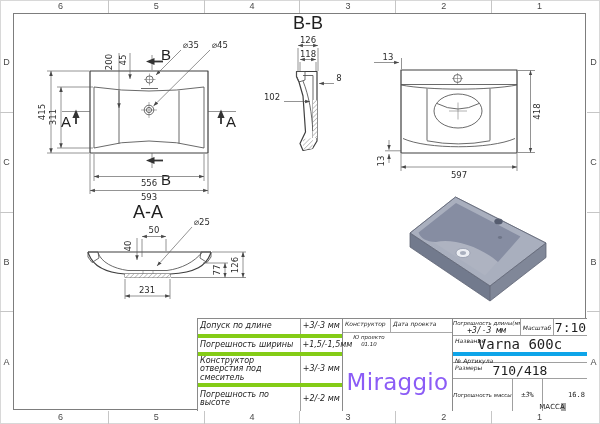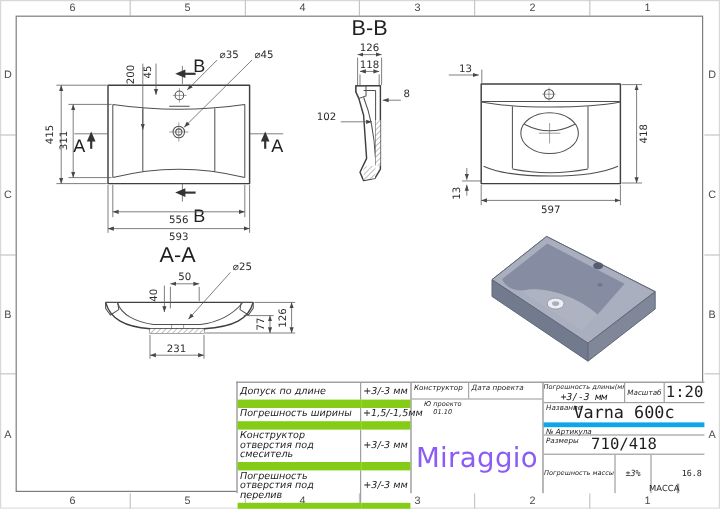--- a/index.html
+++ b/index.html
@@ -23,21 +23,21 @@
   .cl{stroke:#606060;stroke-width:.5;fill:none;}
   .d{font:8.5px "DejaVu Sans",sans-serif;fill:#2c2c2c;text-anchor:middle;}
   .ds{text-anchor:start;}
   .t{font:18px "Liberation Sans",sans-serif;fill:#1f1f1f;text-anchor:middle;}
   .m{font:15px "Liberation Sans",sans-serif;fill:#1f1f1f;text-anchor:middle;}
   
   .tb{position:absolute;left:197px;top:318px;width:390px;height:93px;border-top:1px solid #8a8a8a;border-left:1px solid #8a8a8a;box-sizing:border-box;display:flex;background:#fff;color:#1d1d1d;}
   .tb *{box-sizing:border-box;}
   .tbl{width:145px;border-right:1px solid #8a8a8a;}
   .tbl table{width:100%;height:100%;border-collapse:collapse;table-layout:fixed;}
-  .tbl td{border-bottom:7px solid #84cc16;font:italic 8px "DejaVu Sans",sans-serif;line-height:1.05;padding:1px 2px;vertical-align:middle;}
+  .tbl td{border-bottom:4px solid #84cc16;font:italic 8px "DejaVu Sans",sans-serif;line-height:1.05;padding:1px 2px;vertical-align:middle;}
   .tbl tr:last-child td{border-bottom:none;}
   .tbl td.val{border-left:1px solid #a0a0a0;width:42px;text-align:center;white-space:nowrap;}
   .tbm{width:110px;border-right:1px solid #8a8a8a;position:relative;}
   .tbm-head{display:flex;height:14px;border-bottom:1px solid #a8a8a8;}
   .tbm-head .c1{width:48px;border-right:1px solid #a8a8a8;font:italic 6px "DejaVu Sans",sans-serif;padding:1px 2px;white-space:nowrap;overflow:hidden;}
   .tbm-head .c2{flex:1;font:italic 6px "DejaVu Sans",sans-serif;padding:1px 2px;white-space:nowrap;overflow:hidden;}
   .tbm-sub{font:italic 5.5px "DejaVu Sans",sans-serif;padding:1px 0 0 4px;line-height:1.25;width:48px;text-align:center;}
   .tbm-sub span{display:block;}
   .brand{position:absolute;left:0;right:0;top:33px;bottom:0;display:flex;align-items:center;justify-content:center;font:23px "DejaVu Sans",sans-serif;color:#8b5cf6;white-space:nowrap;letter-spacing:.3px;}
   .tbr{flex:1;display:flex;flex-direction:column;}
@@ -48,21 +48,21 @@
   .r1b{width:33px;border-right:1px solid #a0a0a0;display:flex;align-items:center;justify-content:center;font:italic 6px "DejaVu Sans",sans-serif;}
   .r1c{flex:1;display:flex;align-items:center;justify-content:center;font:13px "DejaVu Sans Mono",monospace;}
   .r2{height:20px;border-bottom:4px solid #0ea5e9;position:relative;display:flex;align-items:flex-start;justify-content:center;font:14px "DejaVu Sans Mono",monospace;}
   .r3{height:18px;border-bottom:1px solid #a0a0a0;position:relative;}
   .r4{height:19px;border-bottom:1px solid #a0a0a0;position:relative;display:flex;align-items:center;justify-content:center;font:13px "DejaVu Sans Mono",monospace;}
   .corner{position:absolute;left:2px;top:1px;font:italic 6px "DejaVu Sans",sans-serif;white-space:nowrap;}
   .r5{flex:1;display:flex;}
   .r5 div{display:flex;align-items:center;justify-content:center;}
   .r5a{width:60px;border-right:1px solid #a0a0a0;font:italic 5.5px "DejaVu Sans",sans-serif;white-space:nowrap;overflow:hidden;}
   .r5b{width:30px;border-right:1px solid #a0a0a0;font:italic 7px "DejaVu Sans Mono",monospace;}
-  .r5c{width:23px;border-right:2px solid #a3a3a3;font:7px "DejaVu Sans",sans-serif;margin-top:24px;}
+  .r5c{width:23px;border-right:5px solid #a3a3a3;font:7px "DejaVu Sans",sans-serif;margin-top:24px;}
   .r5d{flex:1;font:7px "DejaVu Sans Mono",monospace;}
 </style>
 </head>
 <body>
 
 <div class="outer"></div>
 
 <div class="zt">
   <div>6</div>
   <div>5</div>
@@ -262,24 +262,20 @@
         <td class="val">+3/-3 мм</td>
       </tr>
       <tr style="height:18px">
         <td>Погрешность ширины</td>
         <td class="val">+1,5/-1,5мм</td>
       </tr>
       <tr style="height:22px">
         <td>Конструктор отверстия под смеситель</td>
         <td class="val">+3/-3 мм</td>
       </tr>
-      <tr style="height:19px">
-        <td>Погрешность отверстия под перелив</td>
-        <td class="val">+3/-3 мм</td>
-      </tr>
       <tr>
         <td>Погрешность по высоте</td>
         <td class="val">+2/-2 мм</td>
       </tr>
     </tbody>
       </table>
   </div>
   <div class="tbm">
     <div class="tbm-head">
       <div class="c1">Конструктор</div>
@@ -291,21 +287,21 @@
     </div>
     <div class="brand">Miraggio</div>
   </div>
   <div class="tbr">
     <div class="r1">
       <div class="r1a">
         <span class="sl">Погрешность длины(мм)</span>
         <span class="sv">+3/-3 мм</span>
       </div>
       <div class="r1b">Масштаб</div>
-      <div class="r1c">1:20</div>
+      <div class="r1c">7:10</div>
     </div>
     <div class="r2">
       <span class="corner">Название</span>
       <span>Varna 600c</span>
     </div>
     <div class="r3">
       <span class="corner">№ Артикула</span>
     </div>
     <div class="r4">
       <span class="corner">Размеры</span>

